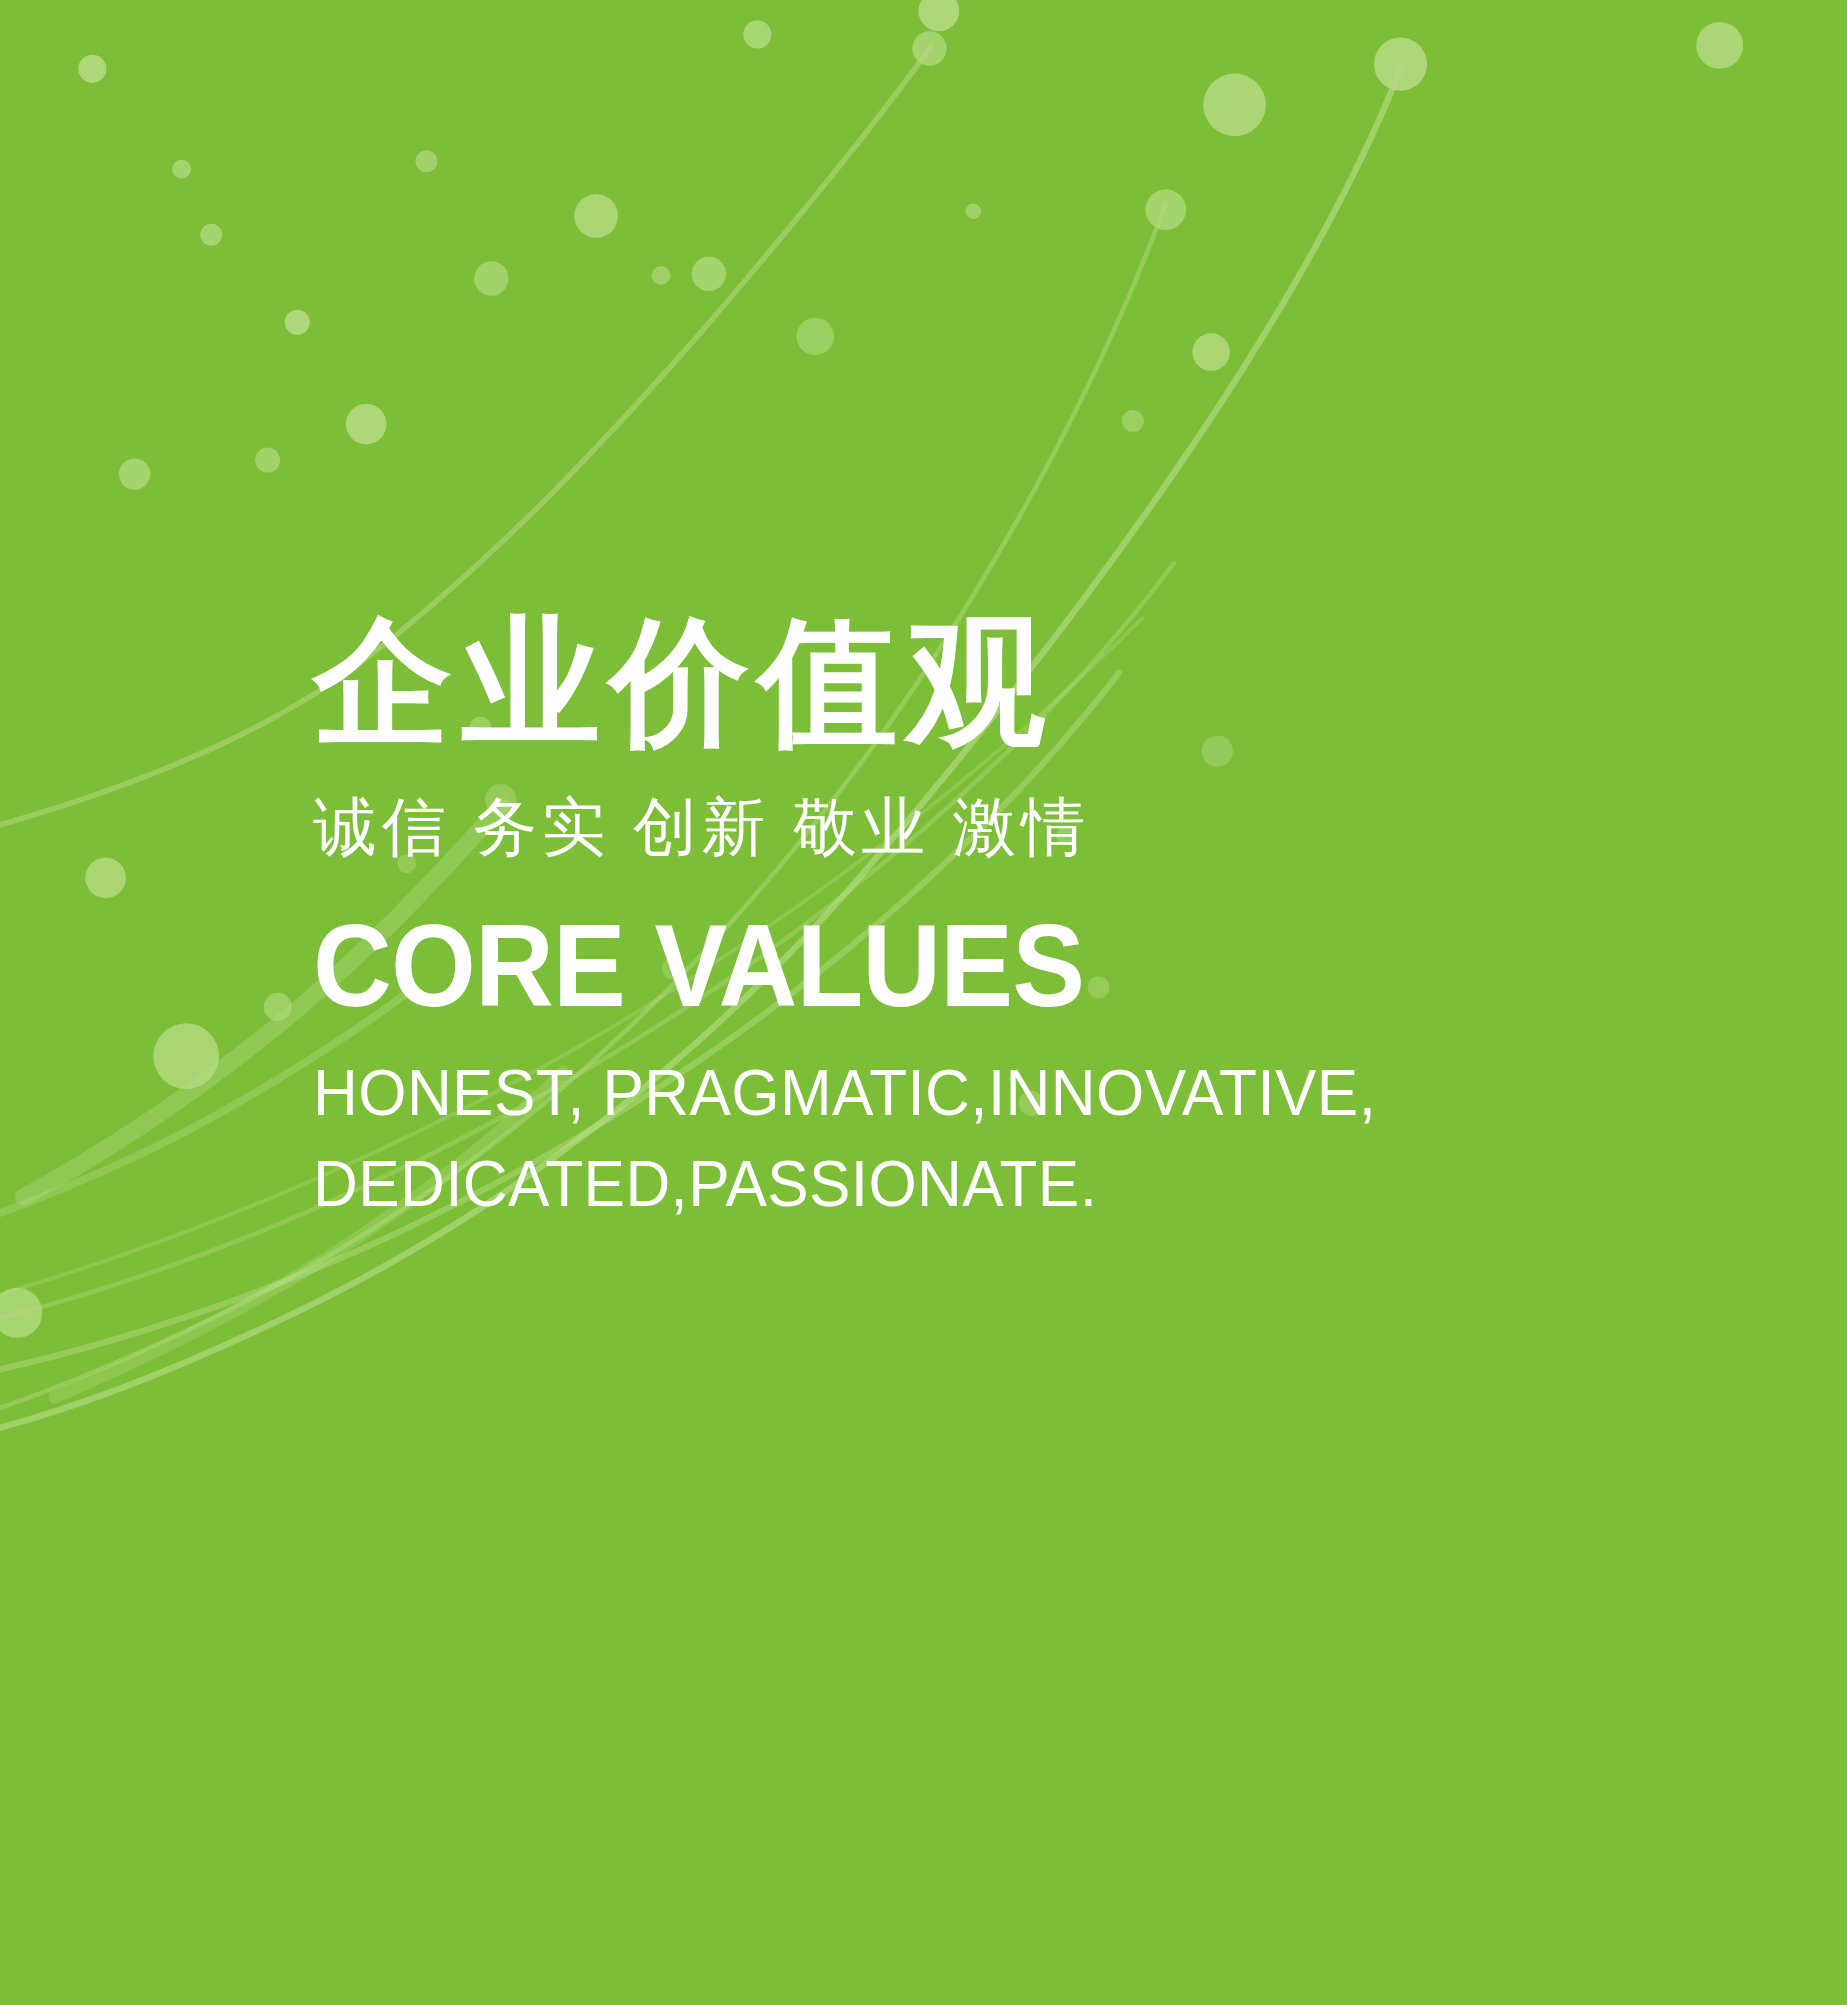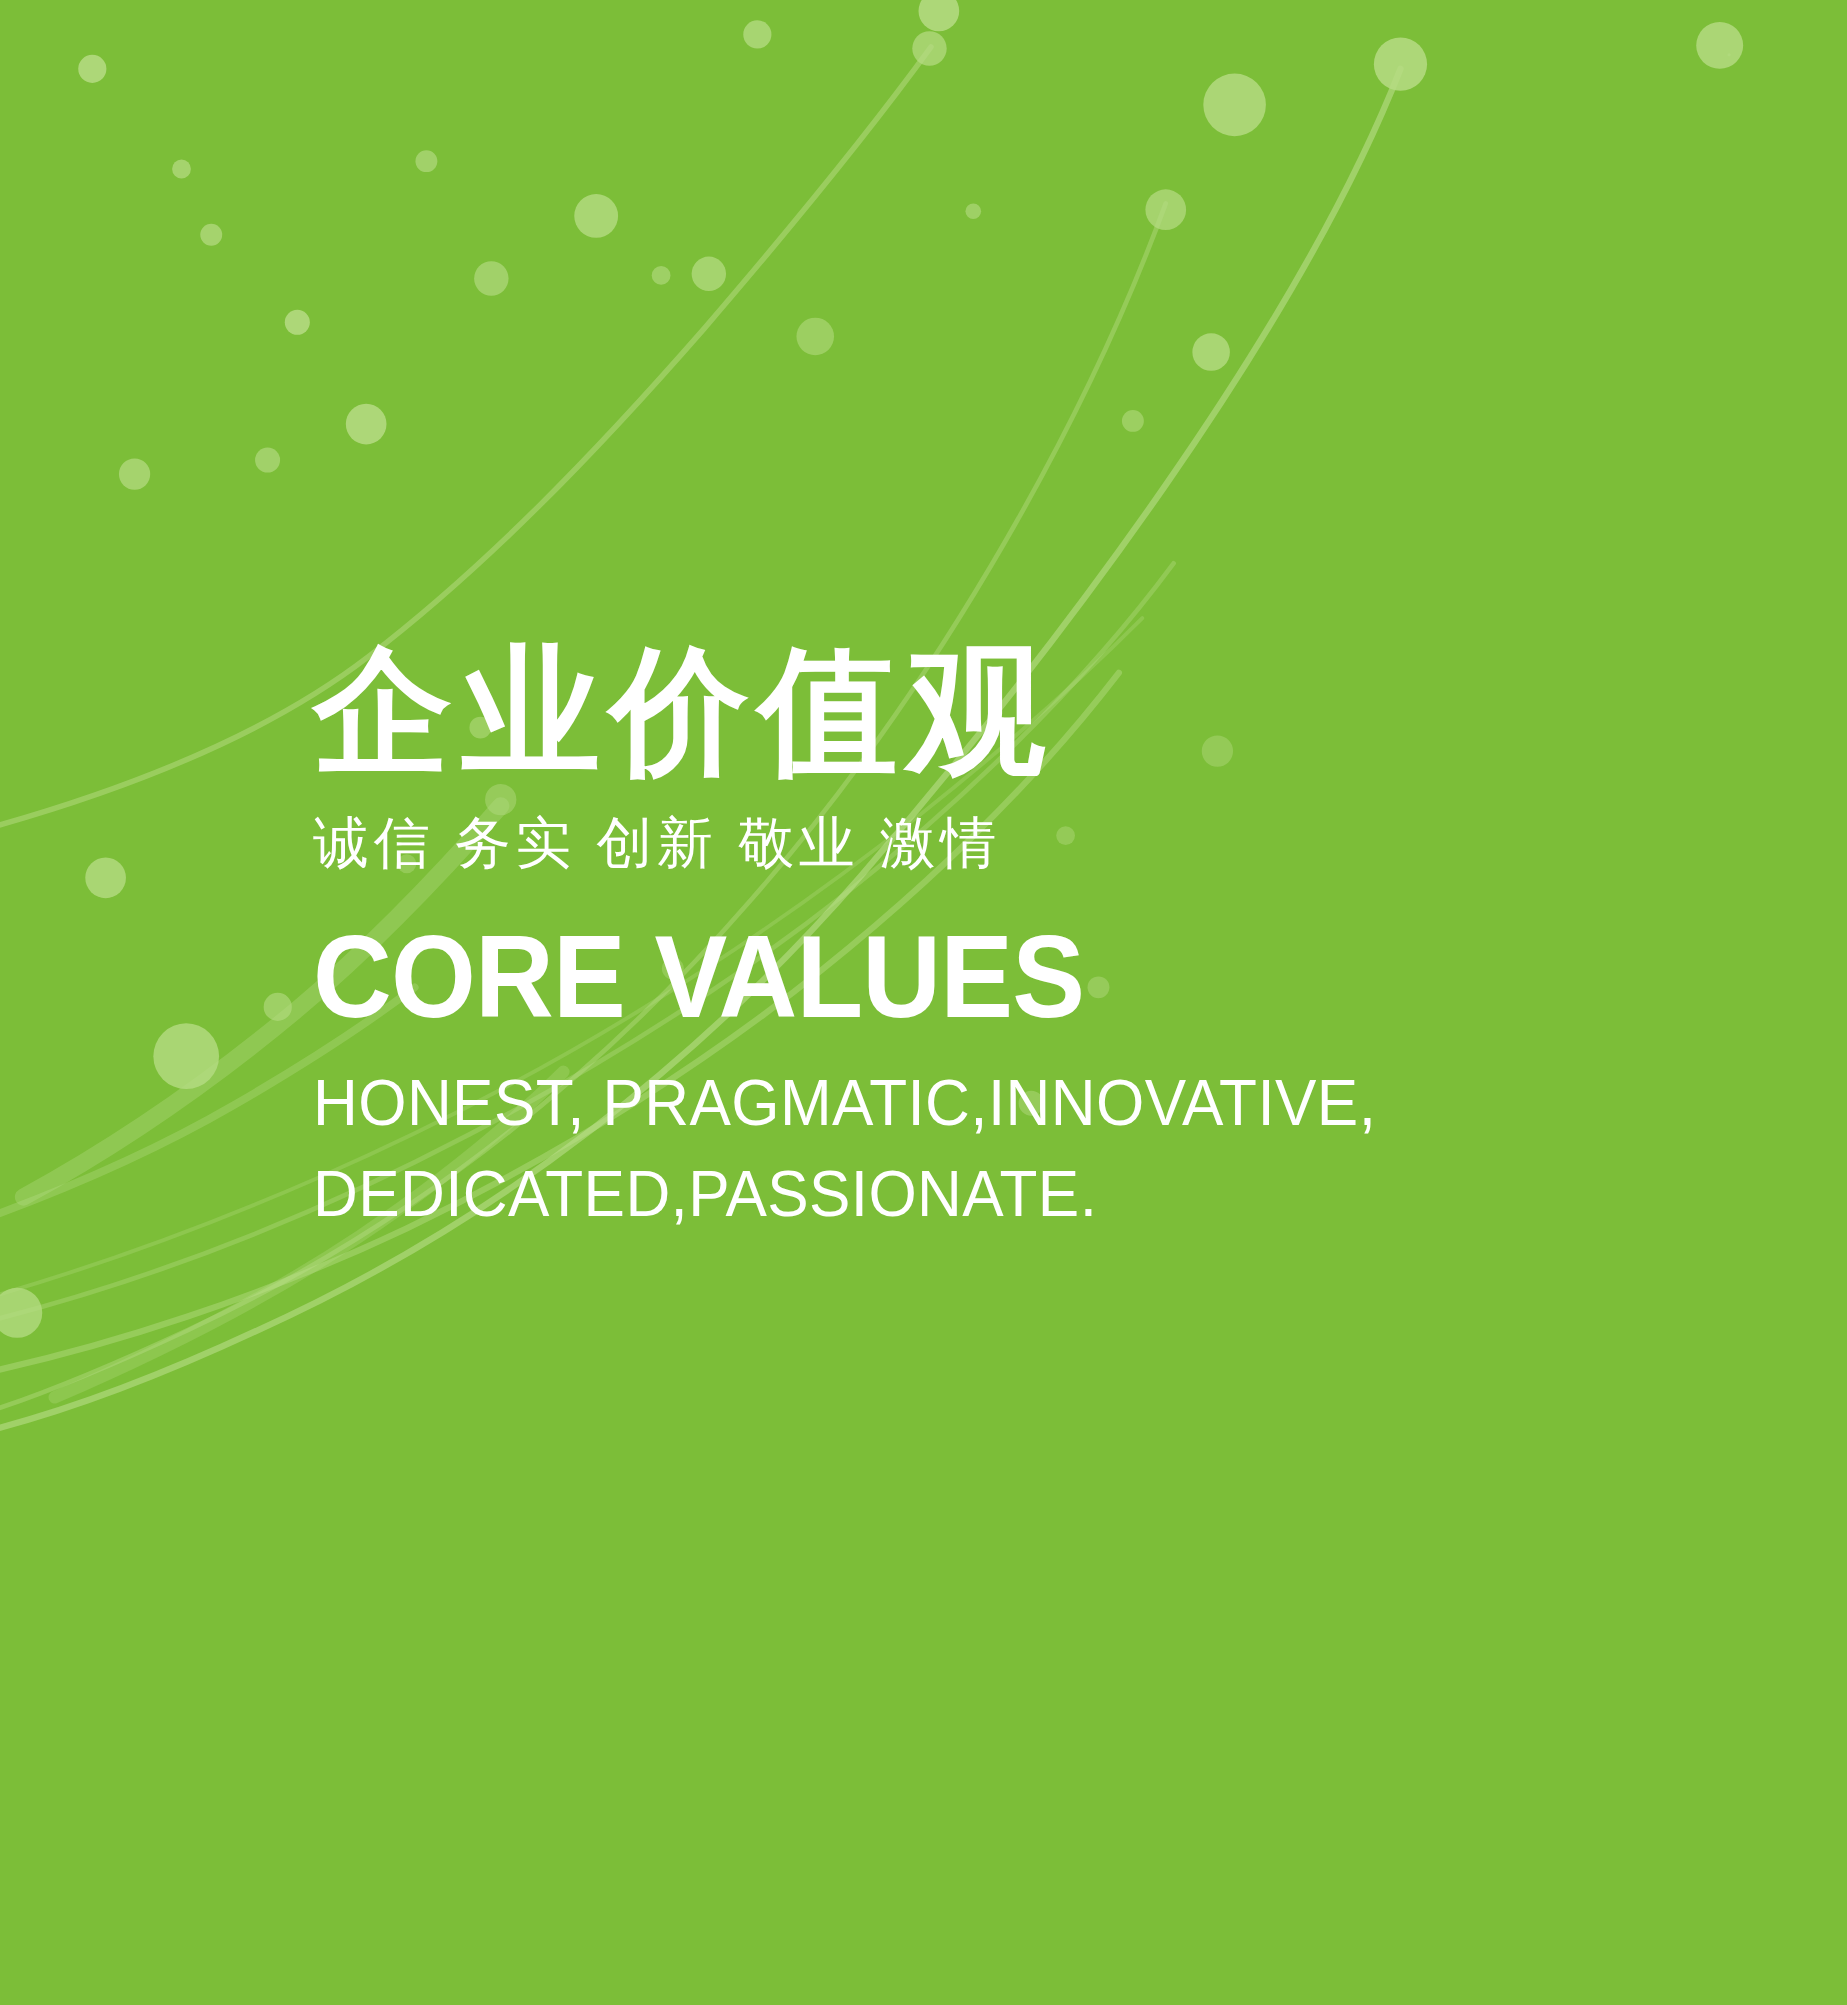--- a/index.html
+++ b/index.html
@@ -19,40 +19,40 @@
     position: absolute;
     inset: 0;
     width: 100%;
     height: 100%;
     display: block;
     pointer-events: none;
   }
   #content {
     position: absolute;
     left: 313px;
-    top: 629px;
+    top: 600px;
     width: 1408px;
   }
   .cn-title {
     color: #ffffff;
     font-size: 139px;
     line-height: 1.18;
     font-weight: 700;
     letter-spacing: 9.4px;
     white-space: nowrap;
     margin: 0;
   }
   .cn-sub {
     color: #ffffff;
-    font-size: 56px;
+    font-size: 64px;
     line-height: 1.3;
     font-weight: 400;
     letter-spacing: 4.7px;
     white-space: nowrap;
-    margin: 14px 0 0 0;
+    margin: 22px 0 0 0;
   }
   .en-title {
     color: #ffffff;
     font-size: 116px;
     line-height: 1.1;
     font-weight: 700;
     letter-spacing: -0.8px;
     white-space: nowrap;
     margin: 34px 0 0 0;
     transform: scaleX(0.94);

